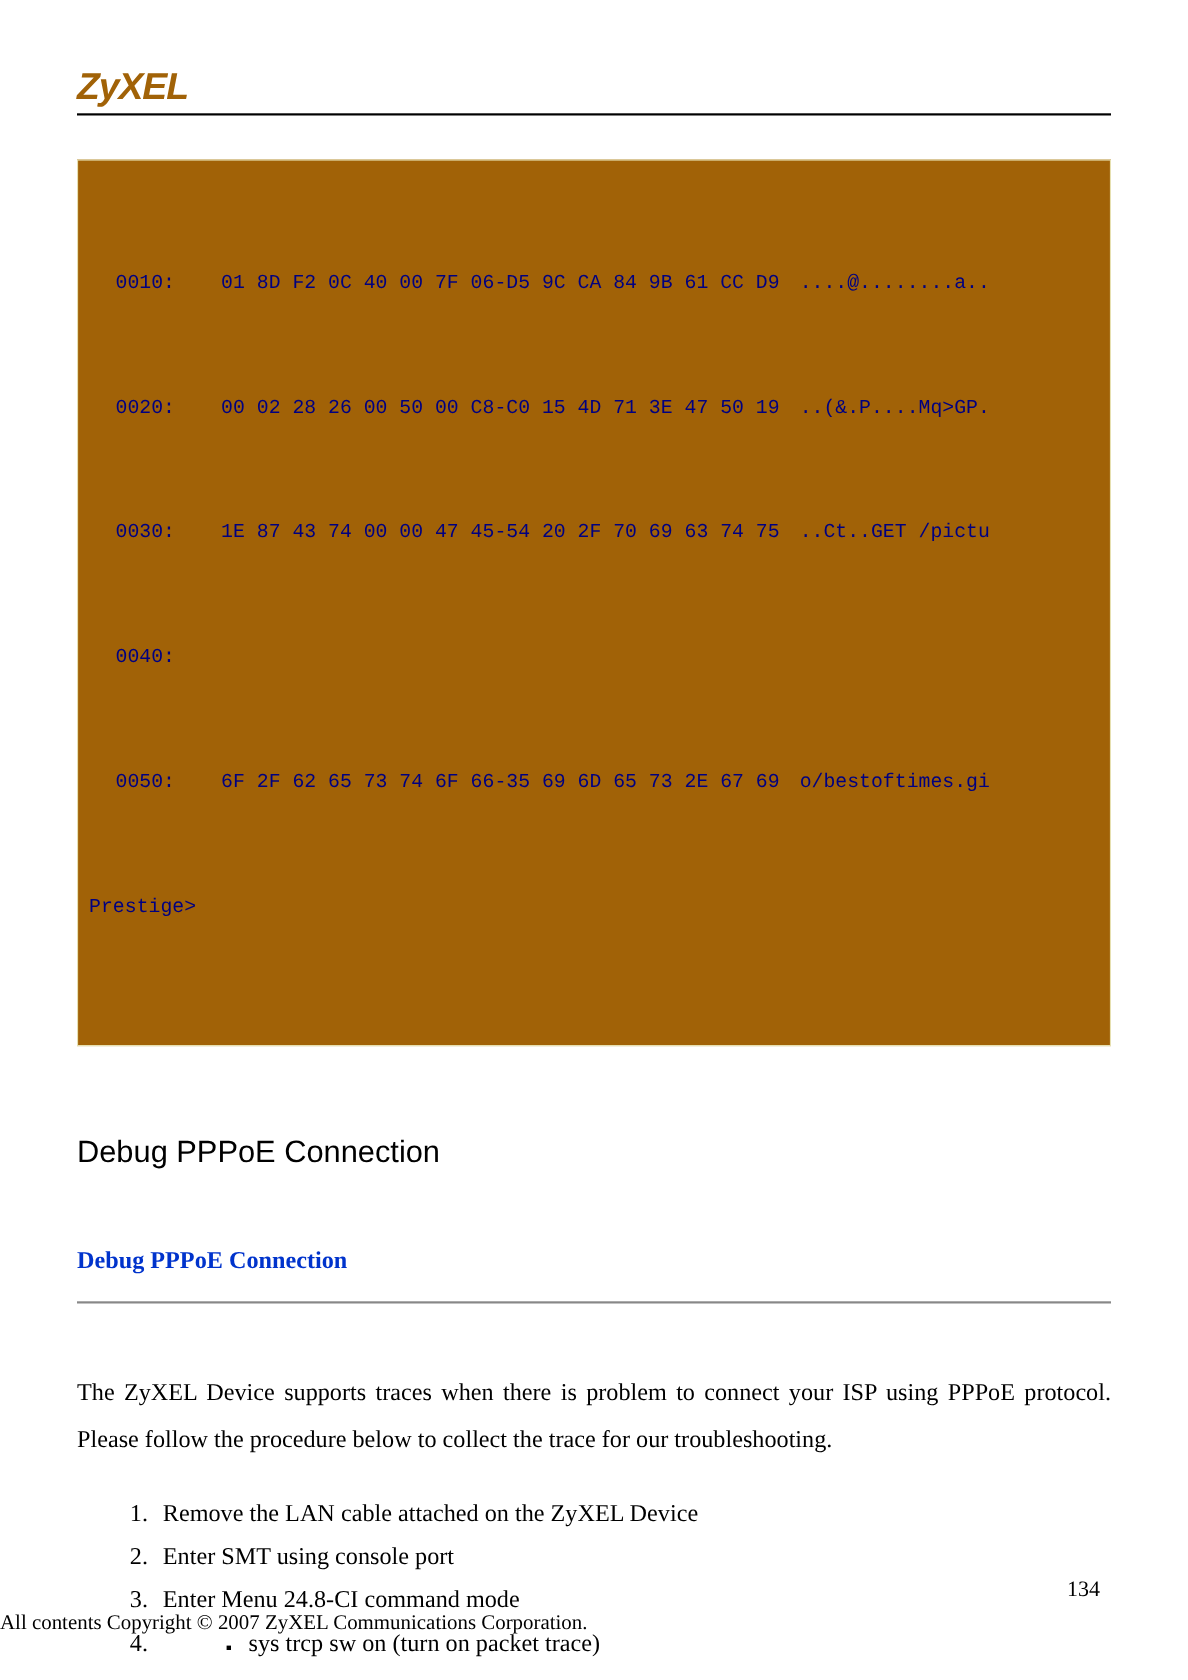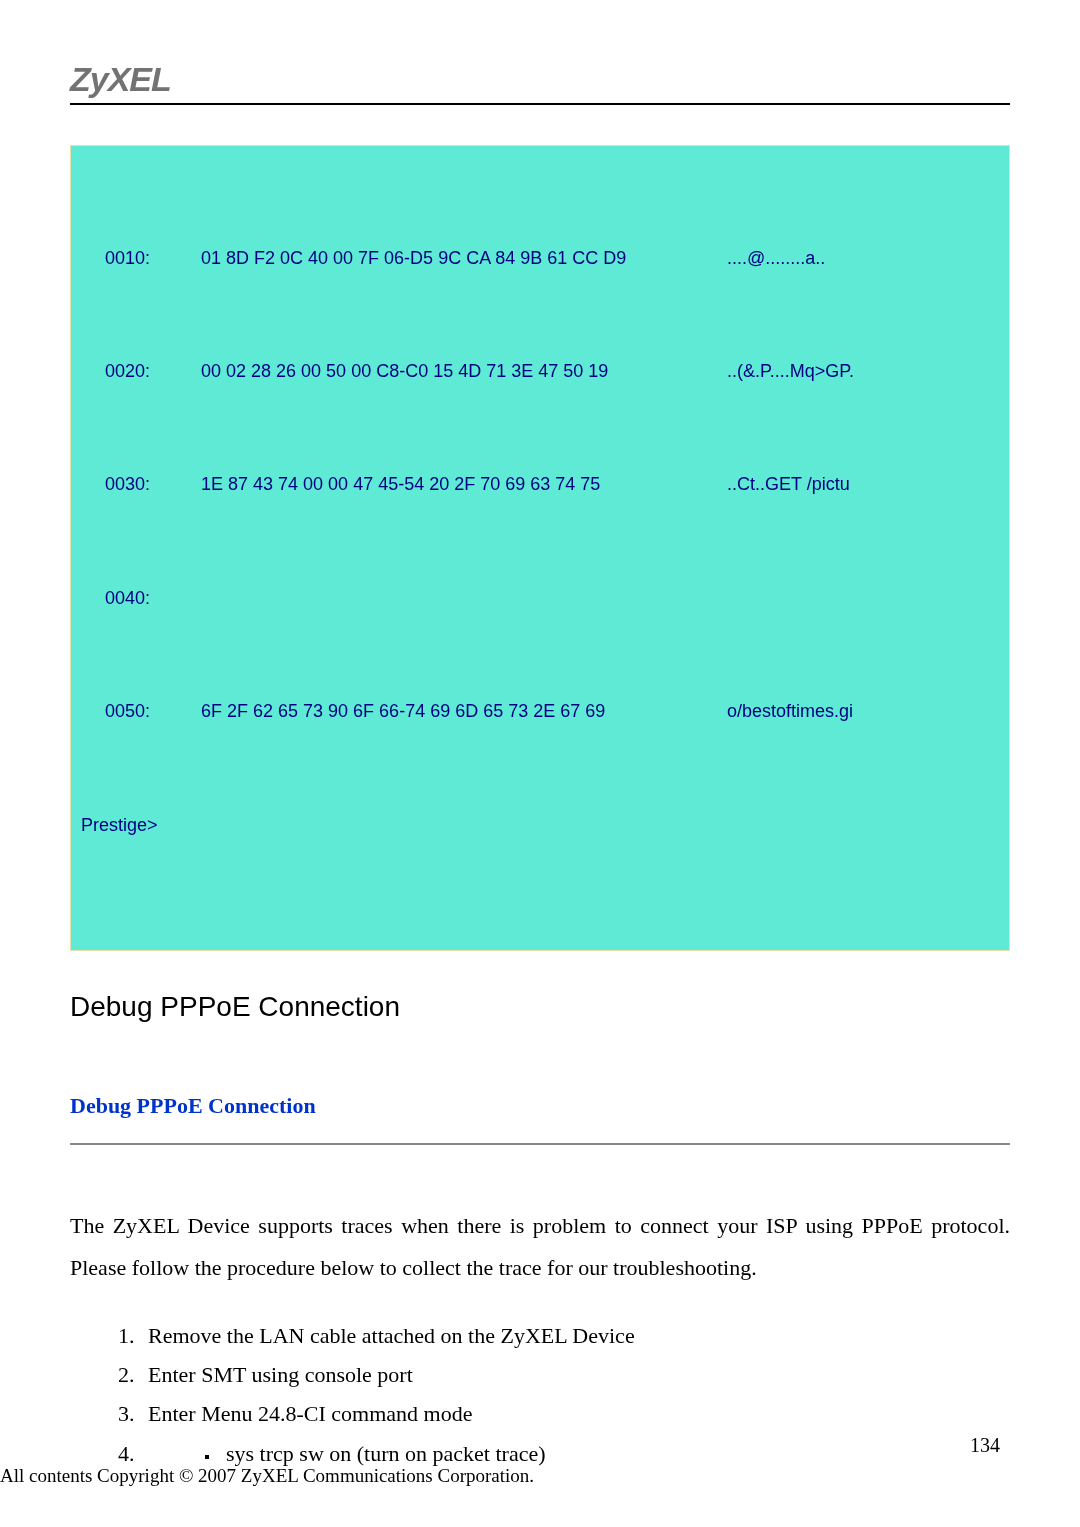--- a/index.html
+++ b/index.html
@@ -22,37 +22,37 @@
     border-bottom: 2px solid #000;
     padding-bottom: 4px;
     margin-bottom: 40px;
   }
   .logo {
     font-family: Arial, Helvetica, sans-serif;
     font-weight: 900;
     font-style: italic;
     font-size: 34px;
     letter-spacing: -1px;
-    color: #737373;
+    color: #a16207;
   }
   .doc-title {
     font-size: 26px;
     font-weight: bold;
   }
   .code-block {
-    background: #5eead4;
+    background: #a16207;
     border: 1px solid #e6e0b0;
     padding: 18px 10px 30px 10px;
-    font-family: Liberation Sans, sans-serif;
+    font-family: Liberation Mono, monospace;
     font-size: 18px;
     line-height: 2.1;
     color: #000080;
     white-space: pre;
     overflow: hidden;
-    margin-bottom: 40px;
+    margin-bottom: 80px;
   }
   .code-block .row {
     display: flex;
   }
   .code-block .offset {
     padding-left: 24px;
     width: 120px;
     flex: 0 0 120px;
   }
   .code-block .hex {
@@ -150,21 +150,21 @@
     <div class="row">
       <span class="offset">0030:</span>
       <span class="hex">1E 87 43 74 00 00 47 45-54 20 2F 70 69 63 74 75</span>
       <span class="ascii">..Ct..GET /pictu</span>
     </div>
     <div class="row">
       <span class="offset">0040:</span>
     </div>
     <div class="row">
       <span class="offset">0050:</span>
-      <span class="hex">6F 2F 62 65 73 90 6F 66-74 69 6D 65 73 2E 67 69</span>
+      <span class="hex">6F 2F 62 65 73 74 6F 66-35 69 6D 65 73 2E 67 69</span>
       <span class="ascii">o/bestoftimes.gi</span>
     </div>
     <span class="prompt">Prestige&gt;</span>
   </div>
 
   <div class="section-title">Debug PPPoE Connection</div>
 
   <div class="sub-link">Debug PPPoE Connection</div>
 
   <hr class="sep">

